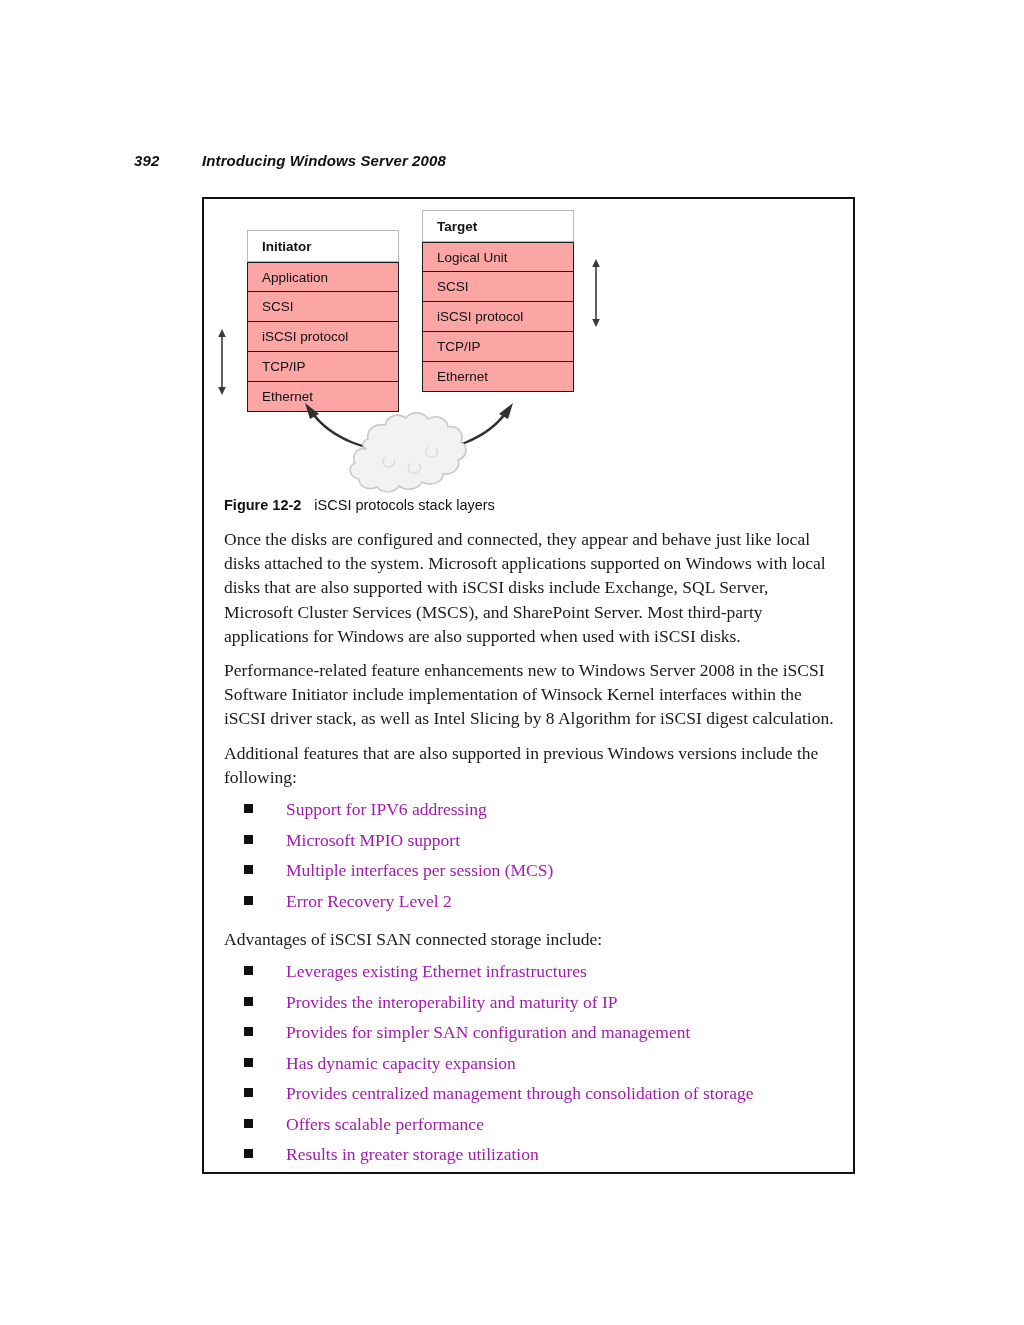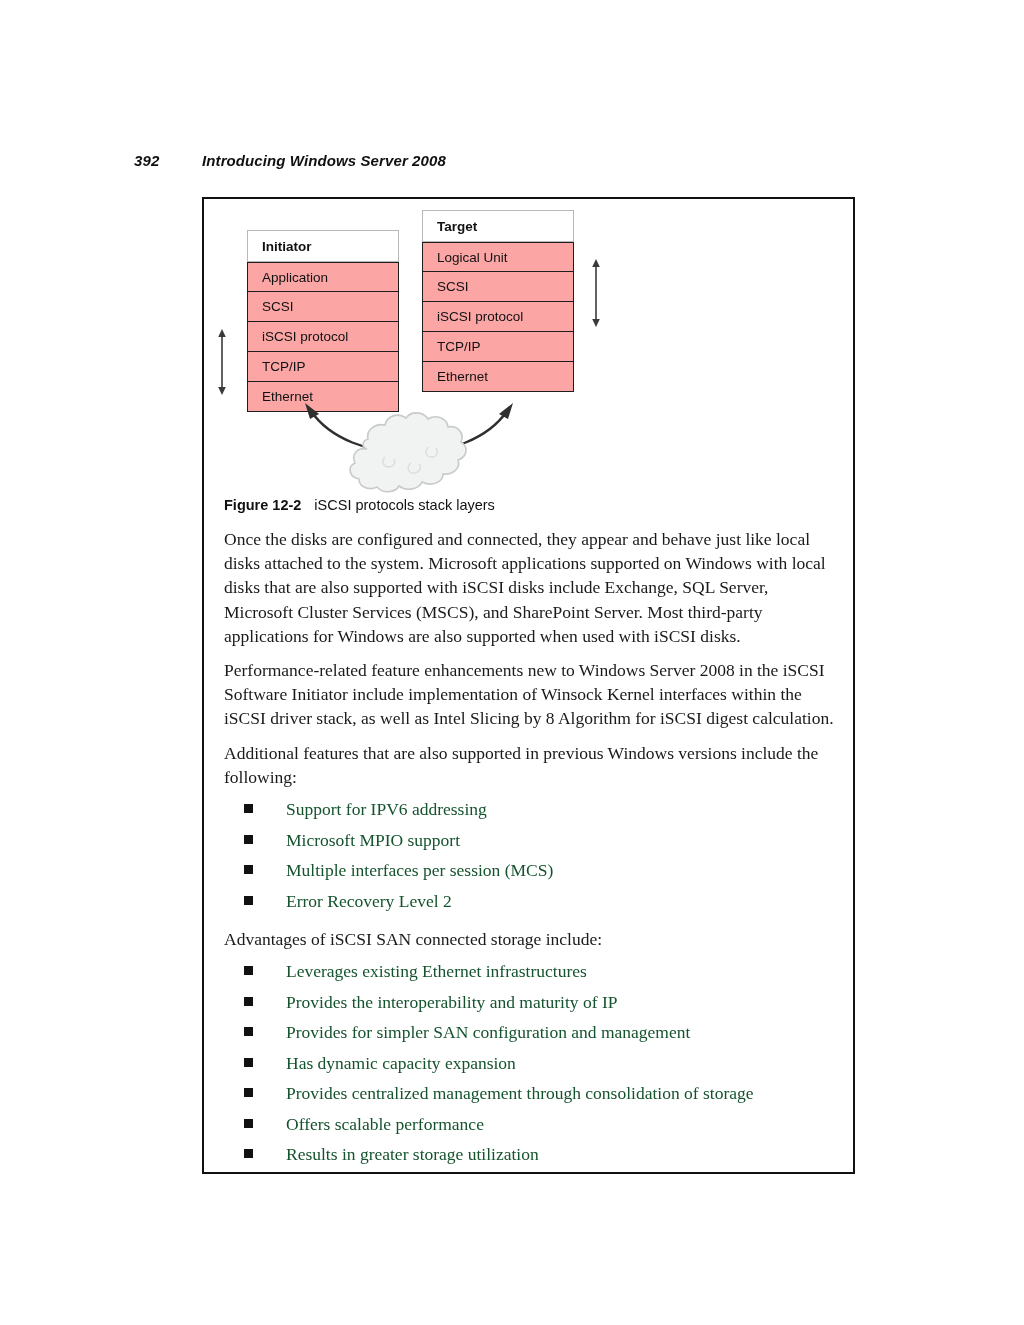--- a/index.html
+++ b/index.html
@@ -140,21 +140,21 @@
   ul.bullets {
     list-style: none;
     margin: 0 0 8px 0;
     padding: 0 0 0 20px;
   }
   ul.bullets li {
     position: relative;
     font-size: 17.5px;
     line-height: 24px;
     padding: 0 0 6.5px 42px;
-    color: #14532d;
+    color: #a21caf;
   }
   ul.bullets li .bullet-mark {
     position: absolute;
     left: 0;
     top: 7px;
     width: 9px;
     height: 9px;
     background: #111111;
   }
 </style>

